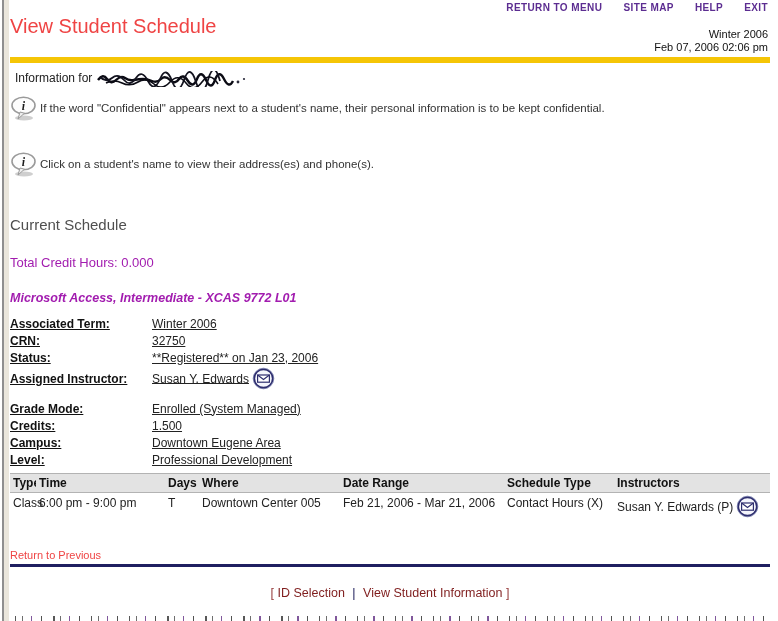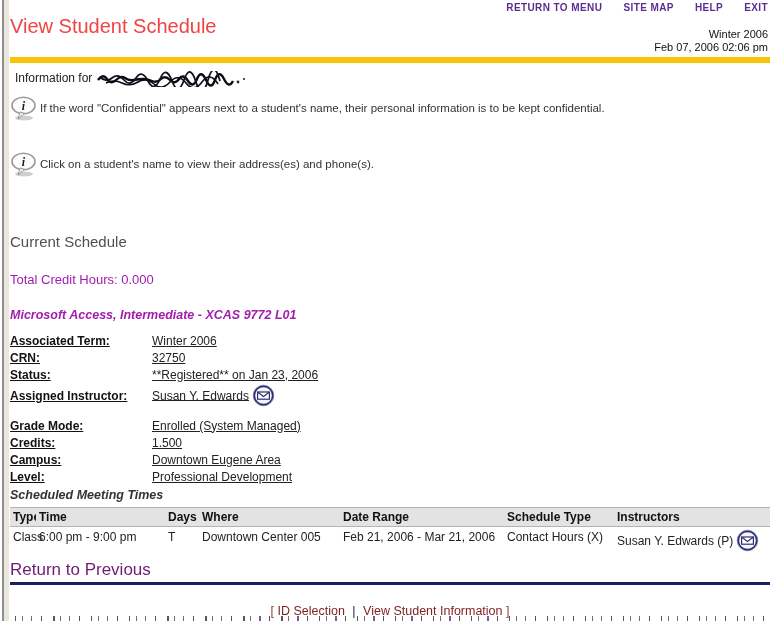--- a/index.html
+++ b/index.html
@@ -35,41 +35,41 @@
   .gold-bar { margin-top: 19px; height: 6px; background: #f5c506; }
 
   .info-for { margin-top: 7px; padding-left: 5px; font-size: 12px; color: #222; display: flex; align-items: center; }
   .scribble { margin-left: 4px; position: relative; top: 1px; }
 
   .note { display: flex; align-items: flex-start; margin-top: 10px; }
   .note + .note { margin-top: 27px; }
   .note .icon { flex: 0 0 30px; }
   .note .txt { font-size: 11.5px; color: #333; padding-top: 6px; }
 
-  .section-title { margin-top: 52px; font-size: 15px; color: #4f4f4f; }
+  .section-title { margin-top: 35px; font-size: 15px; color: #4f4f4f; }
   .credits-line { margin-top: 22px; font-size: 13px; color: #a21caf; }
   .course-title { margin-top: 21px; font-size: 12.5px; font-weight: bold; font-style: italic; color: #a21caf; }
 
   table.details { margin-top: 10px; border-collapse: collapse; }
   table.details td { font-size: 12px; padding: 1.5px 0; vertical-align: middle; text-decoration: underline; }
   table.details td.lbl { font-weight: bold; color: #111; width: 142px; padding-right: 8px; white-space: nowrap; }
   table.details tr.gap td { height: 8px; padding: 0; }
   .email-icon { vertical-align: middle; margin-left: 3px; position: relative; top: -1px; }
 
   .meeting-title { margin-top: 3px; font-size: 12.5px; font-weight: bold; font-style: italic; color: #333; }
 
   table.meeting { margin-top: 5px; width: 760px; border-collapse: collapse; table-layout: fixed; }
   table.meeting th {
     background: #e3e3e3; text-align: left; font-size: 12px; color: #111;
     padding: 2px 3px; border-top: 1px solid #b3b3b3; border-bottom: 1px solid #b3b3b3;
     white-space: nowrap; overflow: hidden;
   }
   table.meeting td { font-size: 12px; color: #222; padding: 3px 3px; vertical-align: top; }
 
-  .return-link { margin-top: 4px; font-size: 17px; color: #701a75; cursor: pointer; display: inline-block; }
+  .return-link { margin-top: 27px; font-size: 11px; color: #ef4444; cursor: pointer; display: inline-block; }
   .navy-rule { margin-top: 2px; height: 3px; background: #1f1f60; }
 
   .footer-links { margin-top: 19px; text-align: center; font-size: 12.5px; }
   .footer-links .bracket { color: #963c3c; }
   .footer-links .sep { color: #20205c; padding: 0 4px; }
   .footer-links a { color: #7f1d1d; text-decoration: none; cursor: pointer; }
 
   .clipped-remnant {
     position: absolute; left: 10px; right: 8px; bottom: 0; height: 5px;
     background:
@@ -189,21 +189,20 @@
       <td class="lbl">Campus:</td>
       <td>Downtown Eugene Area</td>
     </tr>
     <tr>
       <td class="lbl">Level:</td>
       <td>Professional Development</td>
     </tr>
   </tbody>
     </table>
 
-  <div class="meeting-title">Scheduled Meeting Times</div>
 
   <table class="meeting">
     <colgroup>
       <col style="width:26px">
         <col style="width:129px">
         <col style="width:34px">
         <col style="width:141px">
       <col style="width:164px">
         <col style="width:110px">
         <col style="width:156px">

